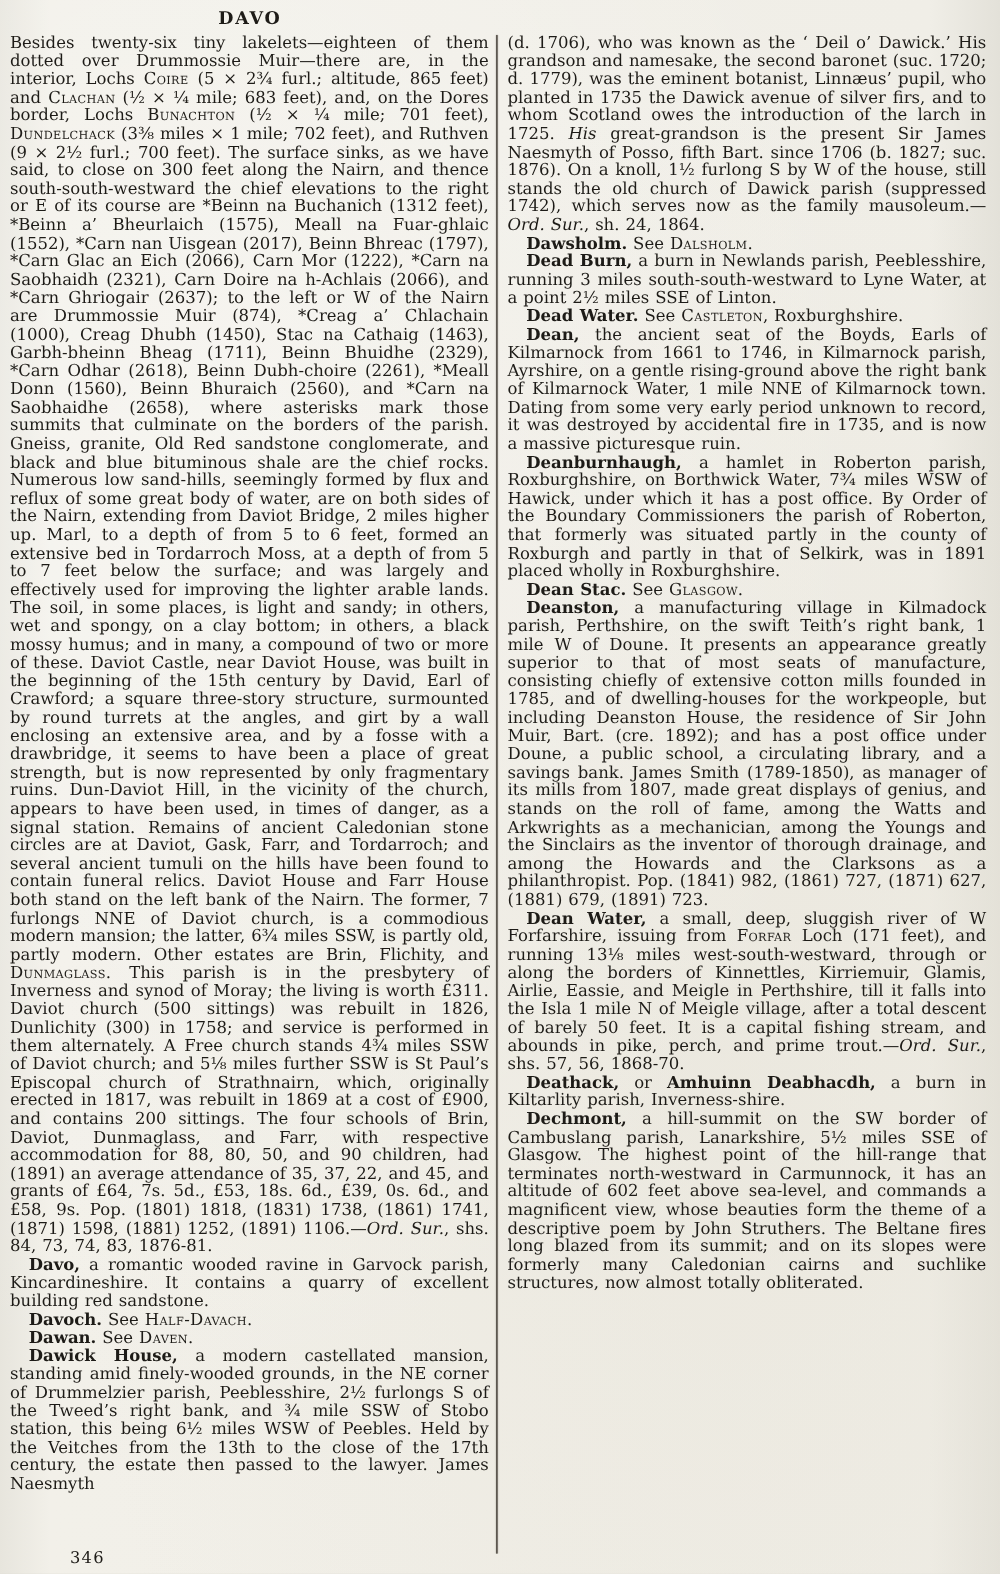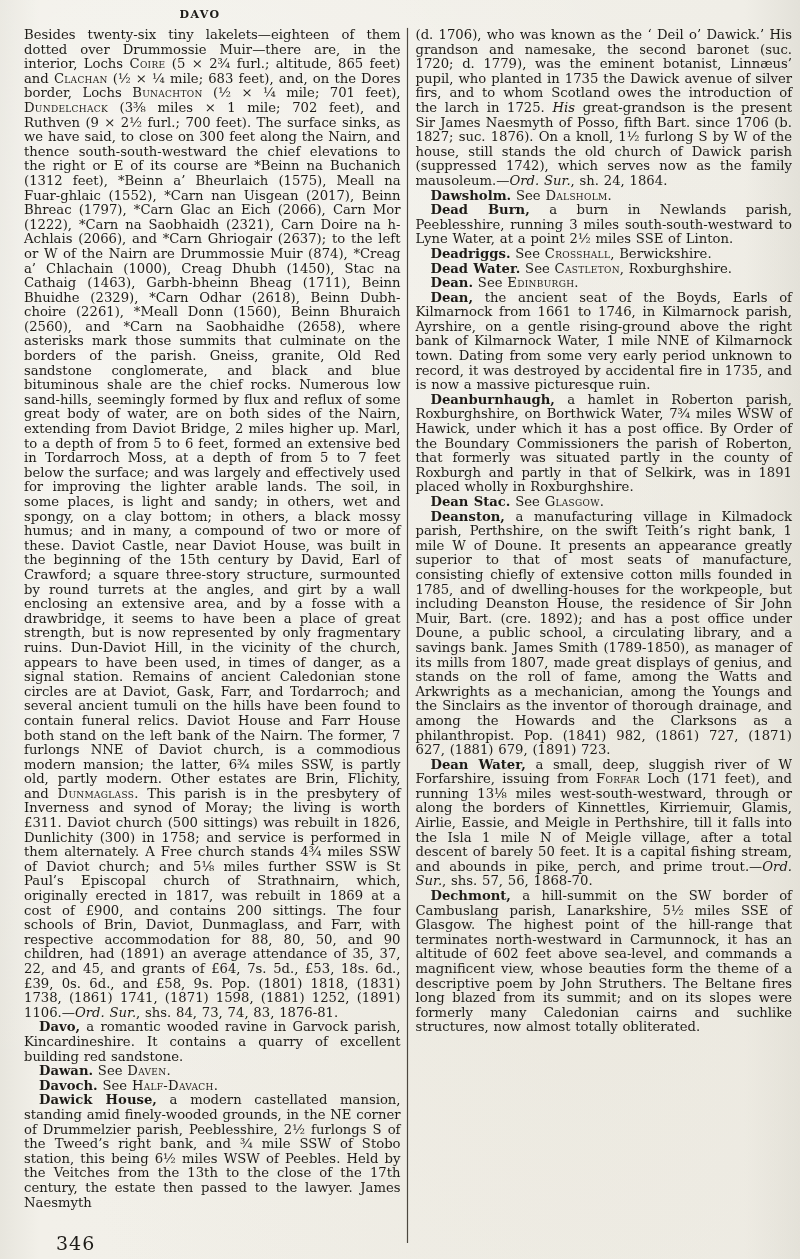--- a/index.html
+++ b/index.html
@@ -13,70 +13,69 @@
   .page{
     position:absolute;inset:0;
     background:
       radial-gradient(ellipse at 20% 30%, rgba(255,255,255,0.35), rgba(255,255,255,0) 60%),
       radial-gradient(ellipse at 75% 70%, rgba(230,226,214,0.5), rgba(230,226,214,0) 65%),
       linear-gradient(90deg,#e7e5dd 0,#f2f0e9 5%,#f1efe8 48%,#f0eee7 93%,#e3e1d9 100%);
   }
   .running-heads{display:flex;padding-top:5px;}
   .head{
     width:50%;text-align:center;font-weight:bold;
-    font-size:11px;letter-spacing:1.5px;line-height:20px;
+    font-size:14px;letter-spacing:1.5px;line-height:20px;
   }
-  .columns{display:flex;padding:3px 8px 0 24px;height:1215px;overflow:hidden;}
+  .columns{display:flex;padding:3px 8px 0 8px;height:1215px;overflow:hidden;}
   .col{width:383px;}
   .col-left{padding-right:6px;}
   .col-rule{width:1px;background:#4c473f;box-shadow:0 0 1px #4c473f;}
   .col-right{padding-left:8px;}
   .para{
     margin:0;text-align:justify;
     font-size:13.2px;line-height:14.6px;
     text-indent:15px;word-spacing:0.6px;
   }
   .para.flush{text-indent:0;}
   .b{font-weight:bold;}
   .sc{font-variant:small-caps;letter-spacing:0.3px;}
   .i{font-style:italic;}
   .page-number{
     position:absolute;bottom:5px;left:56px;
-    font-size:19px;letter-spacing:1px;
+    font-size:13px;letter-spacing:1px;
   }
 </style>
 </head>
 <body>
 
 <div class="page">
 
   <div class="running-heads">
     <div class="head">DAVO</div>
   </div>
 
   <div class="columns">
     <div class="col col-left">
         <p class="para flush"><span>Besides twenty-six tiny lakelets—eighteen of them dotted over Drummossie Muir—there are, in the interior, Lochs </span><span class="sc">Coire</span><span> (5 × 2¾ furl.; altitude, 865 feet) and </span><span class="sc">Clachan</span><span> (½ × ¼ mile; 683 feet), and, on the Dores border, Lochs </span><span class="sc">Bunachton</span><span> (½ × ¼ mile; 701 feet), </span><span class="sc">Dundelchack</span><span> (3⅜ miles × 1 mile; 702 feet), and Ruthven (9 × 2½ furl.; 700 feet).  The surface sinks, as we have said, to close on 300 feet along the Nairn, and thence south-south-westward the chief elevations to the right or E of its course are *Beinn na Buchanich (1312 feet), *Beinn a’ Bheurlaich (1575), Meall na Fuar-ghlaic (1552), *Carn nan Uisgean (2017), Beinn Bhreac (1797), *Carn Glac an Eich (2066), Carn Mor (1222), *Carn na Saobhaidh (2321), Carn Doire na h-Achlais (2066), and *Carn Ghriogair (2637); to the left or W of the Nairn are Drummossie Muir (874), *Creag a’ Chlachain (1000), Creag Dhubh (1450), Stac na Cathaig (1463), Garbh-bheinn Bheag (1711), Beinn Bhuidhe (2329), *Carn Odhar (2618), Beinn Dubh-choire (2261), *Meall Donn (1560), Beinn Bhuraich (2560), and *Carn na Saobhaidhe (2658), where asterisks mark those summits that culminate on the borders of the parish.  Gneiss, granite, Old Red sandstone conglomerate, and black and blue bituminous shale are the chief rocks.  Numerous low sand-hills, seemingly formed by flux and reflux of some great body of water, are on both sides of the Nairn, extending from Daviot Bridge, 2 miles higher up.  Marl, to a depth of from 5 to 6 feet, formed an extensive bed in Tordarroch Moss, at a depth of from 5 to 7 feet below the surface; and was largely and effectively used for improving the lighter arable lands.  The soil, in some places, is light and sandy; in others, wet and spongy, on a clay bottom; in others, a black mossy humus; and in many, a compound of two or more of these.  Daviot Castle, near Daviot House, was built in the beginning of the 15th century by David, Earl of Crawford; a square three-story structure, surmounted by round turrets at the angles, and girt by a wall enclosing an extensive area, and by a fosse with a drawbridge, it seems to have been a place of great strength, but is now represented by only fragmentary ruins.  Dun-Daviot Hill, in the vicinity of the church, appears to have been used, in times of danger, as a signal station.  Remains of ancient Caledonian stone circles are at Daviot, Gask, Farr, and Tordarroch; and several ancient tumuli on the hills have been found to contain funeral relics.  Daviot House and Farr House both stand on the left bank of the Nairn.  The former, 7 furlongs NNE of Daviot church, is a commodious modern mansion; the latter, 6¾ miles SSW, is partly old, partly modern.  Other estates are Brin, Flichity, and </span><span class="sc">Dunmaglass</span><span>.  This parish is in the presbytery of Inverness and synod of Moray; the living is worth £311.  Daviot church (500 sittings) was rebuilt in 1826, Dunlichity (300) in 1758; and service is performed in them alternately.  A Free church stands 4¾ miles SSW of Daviot church; and 5⅛ miles further SSW is St Paul’s Episcopal church of Strathnairn, which, originally erected in 1817, was rebuilt in 1869 at a cost of £900, and contains 200 sittings.  The four schools of Brin, Daviot, Dunmaglass, and Farr, with respective accommodation for 88, 80, 50, and 90 children, had (1891) an average attendance of 35, 37, 22, and 45, and grants of £64, 7s. 5d., £53, 18s. 6d., £39, 0s. 6d., and £58, 9s.  Pop. (1801) 1818, (1831) 1738, (1861) 1741, (1871) 1598, (1881) 1252, (1891) 1106.—</span><span class="i">Ord. Sur.</span><span>, shs. 84, 73, 74, 83, 1876-81.</span></p>
         <p class="para"><span class="b">Davo,</span><span> a romantic wooded ravine in Garvock parish, Kincardineshire.  It contains a quarry of excellent building red sandstone.</span></p>
+        <p class="para"><span class="b">Davoch.</span><span>  See </span><span class="sc">Half-Davach</span><span>.</span></p>
         <p class="para"><span class="b">Dawan.</span><span>  See </span><span class="sc">Daven</span><span>.</span></p>
-        <p class="para"><span class="b">Davoch.</span><span>  See </span><span class="sc">Half-Davach</span><span>.</span></p>
         <p class="para"><span class="b">Dawick House,</span><span> a modern castellated mansion, standing amid finely-wooded grounds, in the NE corner of Drummelzier parish, Peeblesshire, 2½ furlongs S of the Tweed’s right bank, and ¾ mile SSW of Stobo station, this being 6½ miles WSW of Peebles.  Held by the Veitches from the 13th to the close of the 17th century, the estate then passed to the lawyer. James Naesmyth</span></p>
       </div>
     <div class="col-rule"></div>
     <div class="col col-right">
         <p class="para flush"><span>(d. 1706), who was known as the ‘ Deil o’ Dawick.’  His grandson and namesake, the second baronet (suc. 1720; d. 1779), was the eminent botanist, Linnæus’ pupil, who planted in 1735 the Dawick avenue of silver firs, and to whom Scotland owes the introduction of the larch in 1725.  </span><span class="i">His</span><span> great-grandson is the present Sir James Naesmyth of Posso, fifth Bart. since 1706 (b. 1827; suc. 1876).  On a knoll, 1½ furlong S by W of the house, still stands the old church of Dawick parish (suppressed 1742), which serves now as the family mausoleum.—</span><span class="i">Ord. Sur.</span><span>, sh. 24, 1864.</span></p>
         <p class="para"><span class="b">Dawsholm.</span><span>  See </span><span class="sc">Dalsholm</span><span>.</span></p>
         <p class="para"><span class="b">Dead Burn,</span><span> a burn in Newlands parish, Peeblesshire, running 3 miles south-south-westward to Lyne Water, at a point 2½ miles SSE of Linton.</span></p>
-        <p class="para"><span class="b">Deadriggs.</span><span>  See </span><span class="sc">Crosshall</span><span>, Berwickshire.</span></p>
         <p class="para"><span class="b">Dead Water.</span><span>  See </span><span class="sc">Castleton</span><span>, Roxburghshire.</span></p>
-        <p class="para"><span class="b">Dean.</span><span>  See </span><span class="sc">Edinburgh</span><span>.</span></p>
         <p class="para"><span class="b">Dean,</span><span> the ancient seat of the Boyds, Earls of Kilmarnock from 1661 to 1746, in Kilmarnock parish, Ayrshire, on a gentle rising-ground above the right bank of Kilmarnock Water, 1 mile NNE of Kilmarnock town.  Dating from some very early period unknown to record, it was destroyed by accidental fire in 1735, and is now a massive picturesque ruin.</span></p>
         <p class="para"><span class="b">Deanburnhaugh,</span><span> a hamlet in Roberton parish, Roxburghshire, on Borthwick Water, 7¾ miles WSW of Hawick, under which it has a post office.  By Order of the Boundary Commissioners the parish of Roberton, that formerly was situated partly in the county of Roxburgh and partly in that of Selkirk, was in 1891 placed wholly in Roxburghshire.</span></p>
         <p class="para"><span class="b">Dean Stac.</span><span>  See </span><span class="sc">Glasgow</span><span>.</span></p>
         <p class="para"><span class="b">Deanston,</span><span> a manufacturing village in Kilmadock parish, Perthshire, on the swift Teith’s right bank, 1 mile W of Doune.  It presents an appearance greatly superior to that of most seats of manufacture, consisting chiefly of extensive cotton mills founded in 1785, and of dwelling-houses for the workpeople, but including Deanston House, the residence of Sir John Muir, Bart. (cre. 1892); and has a post office under Doune, a public school, a circulating library, and a savings bank.  James Smith (1789-1850), as manager of its mills from 1807, made great displays of genius, and stands on the roll of fame, among the Watts and Arkwrights as a mechanician, among the Youngs and the Sinclairs as the inventor of thorough drainage, and among the Howards and the Clarksons as a philanthropist.  Pop. (1841) 982, (1861) 727, (1871) 627, (1881) 679, (1891) 723.</span></p>
         <p class="para"><span class="b">Dean Water,</span><span> a small, deep, sluggish river of W Forfarshire, issuing from </span><span class="sc">Forfar</span><span> Loch (171 feet), and running 13⅛ miles west-south-westward, through or along the borders of Kinnettles, Kirriemuir, Glamis, Airlie, Eassie, and Meigle in Perthshire, till it falls into the Isla 1 mile N of Meigle village, after a total descent of barely 50 feet.  It is a capital fishing stream, and abounds in pike, perch, and prime trout.—</span><span class="i">Ord. Sur.</span><span>, shs. 57, 56, 1868-70.</span></p>
+        <p class="para"><span class="b">Deathack,</span><span> or </span><span class="b">Amhuinn Deabhacdh,</span><span> a burn in Kiltarlity parish, Inverness-shire.</span></p>
         <p class="para"><span class="b">Dechmont,</span><span> a hill-summit on the SW border of Cambuslang parish, Lanarkshire, 5½ miles SSE of Glasgow.  The highest point of the hill-range that terminates north-westward in Carmunnock, it has an altitude of 602 feet above sea-level, and commands a magnificent view, whose beauties form the theme of a descriptive poem by John Struthers.  The Beltane fires long blazed from its summit; and on its slopes were formerly many Caledonian cairns and suchlike structures, now almost totally obliterated.</span></p>
       </div>
   </div>
 
   <div class="page-number">346</div>
 
 </div>
 
 </body></html>

